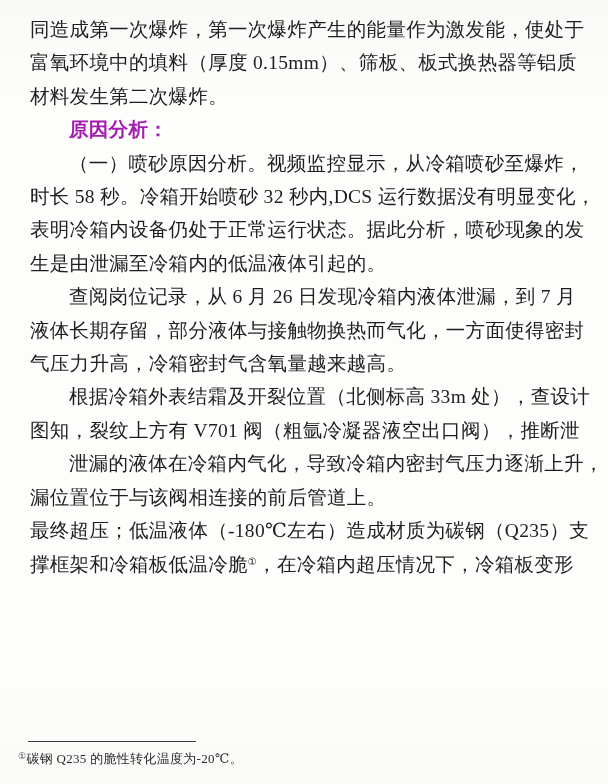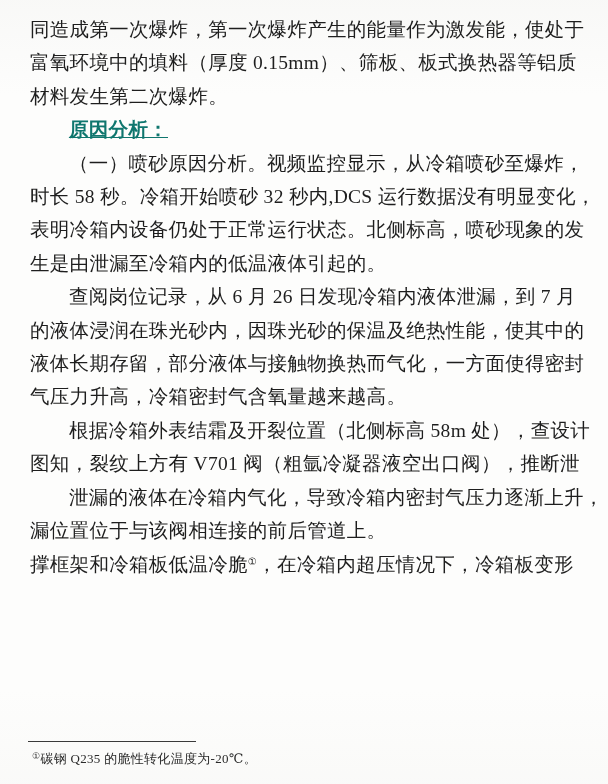--- a/index.html
+++ b/index.html
@@ -34,39 +34,38 @@
     letter-spacing: 0.3px;
   }
   .line {
     white-space: nowrap;
   }
   .line.indent {
     text-indent: 2em;
   }
   .line.bold {
     font-weight: bold;
-    color: #0f766e;
-    text-decoration: underline;
+    color: #a21caf;
   }
   .fn-ref {
     font-size: 10px;
     line-height: 0;
     vertical-align: 6px;
   }
   .footnote-rule {
     position: absolute;
     left: 28px;
     top: 741px;
     width: 168px;
     height: 1px;
     background: #3a3a3a;
   }
   .footnote {
     position: absolute;
-    left: 32px;
+    left: 18px;
     top: 750px;
     font-size: 13px;
     letter-spacing: 0.3px;
     color: #2a2a2a;
   }
   .fn-marker {
     font-size: 9px;
     vertical-align: 4px;
   }
 </style>
@@ -74,27 +73,27 @@
 <body>
 
 <div class="page">
   <div class="body-text" id="body-text">
       <div class="line">同造成第一次爆炸，第一次爆炸产生的能量作为激发能，使处于</div>
       <div class="line">富氧环境中的填料（厚度 0.15mm）、筛板、板式换热器等铝质</div>
       <div class="line">材料发生第二次爆炸。</div>
       <div class="line indent bold">原因分析：</div>
       <div class="line indent">（一）喷砂原因分析。视频监控显示，从冷箱喷砂至爆炸，</div>
       <div class="line">时长 58 秒。冷箱开始喷砂 32 秒内,DCS 运行数据没有明显变化，</div>
-      <div class="line">表明冷箱内设备仍处于正常运行状态。北侧标高，喷砂现象的发</div>
+      <div class="line">表明冷箱内设备仍处于正常运行状态。据此分析，喷砂现象的发</div>
       <div class="line">生是由泄漏至冷箱内的低温液体引起的。</div>
       <div class="line indent">查阅岗位记录，从 6 月 26 日发现冷箱内液体泄漏，到 7 月</div>
-      <div class="line">的液体浸润在珠光砂内，因珠光砂的保温及绝热性能，使其中的</div>
       <div class="line">液体长期存留，部分液体与接触物换热而气化，一方面使得密封</div>
       <div class="line">气压力升高，冷箱密封气含氧量越来越高。</div>
-      <div class="line indent">根据冷箱外表结霜及开裂位置（北侧标高 58m 处），查设计</div>
+      <div class="line indent">根据冷箱外表结霜及开裂位置（北侧标高 33m 处），查设计</div>
       <div class="line">图知，裂纹上方有 V701 阀（粗氩冷凝器液空出口阀），推断泄</div>
       <div class="line indent">泄漏的液体在冷箱内气化，导致冷箱内密封气压力逐渐上升，</div>
       <div class="line">漏位置位于与该阀相连接的前后管道上。</div>
+      <div class="line">最终超压；低温液体（-180℃左右）造成材质为碳钢（Q235）支</div>
       <div class="line">撑框架和冷箱板低温冷脆<sup class="fn-ref">①</sup>，在冷箱内超压情况下，冷箱板变形</div>
     </div>
   <div class="footnote-rule"></div>
   <div class="footnote"><span class="fn-marker">①</span><span>碳钢 Q235 的脆性转化温度为-20℃。</span></div>
 </div>
 
 </body></html>

